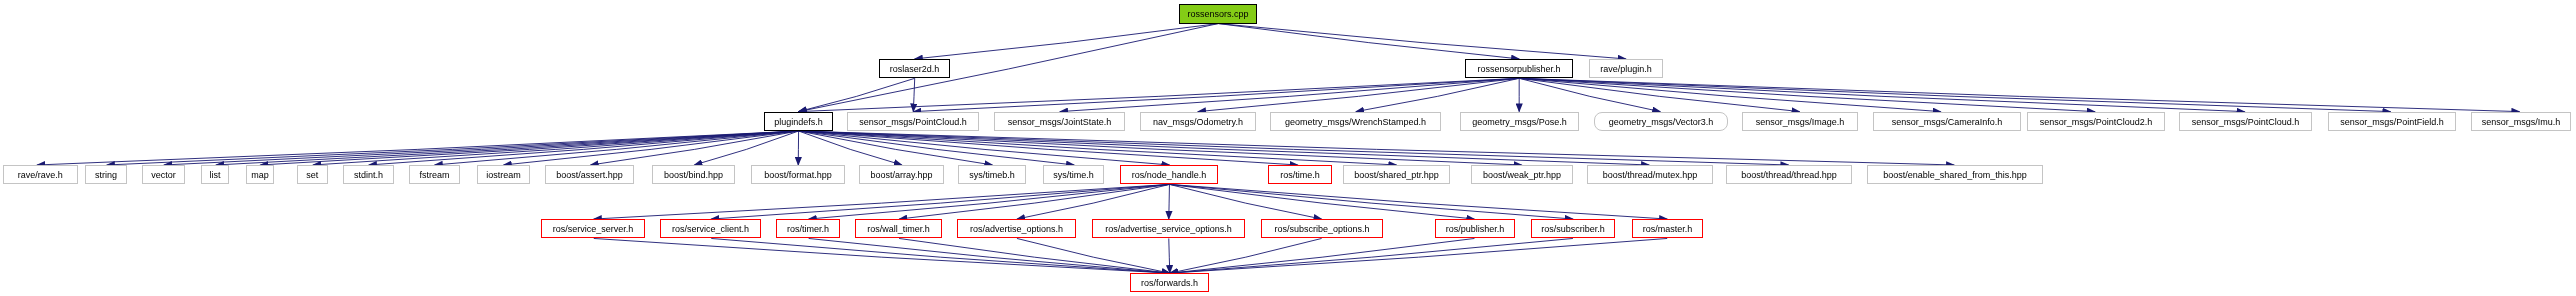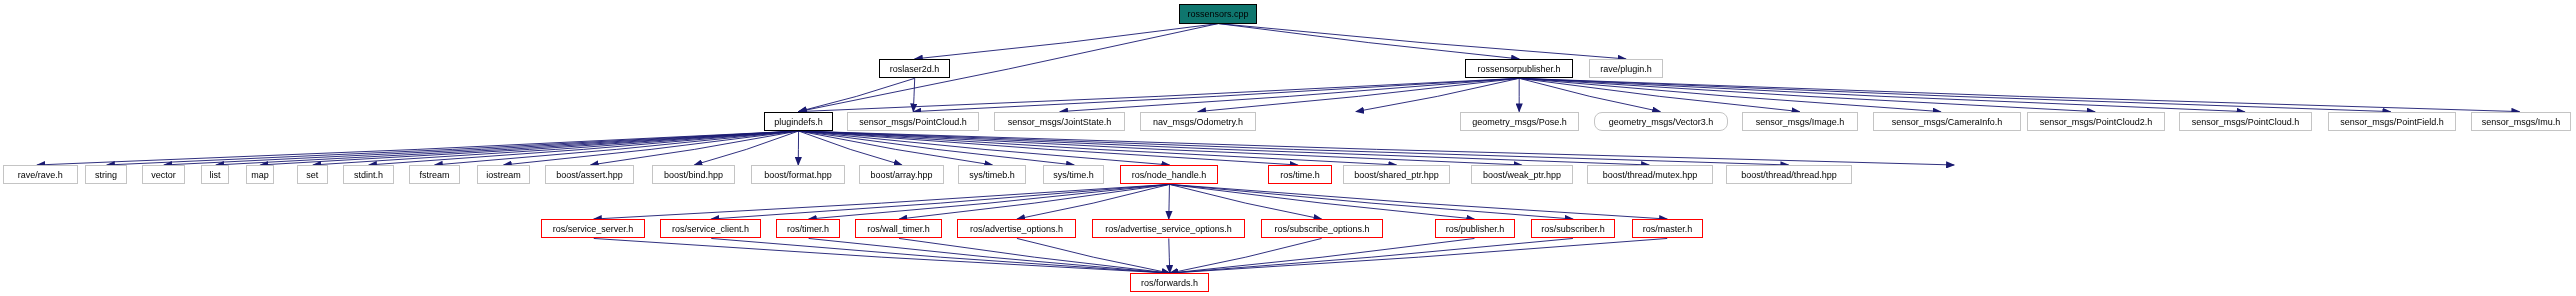--- a/index.html
+++ b/index.html
@@ -19,21 +19,21 @@
     display: flex;
     align-items: center;
     justify-content: center;
     background: #ffffff;
     font-size: 9px;
     color: #000000;
     white-space: nowrap;
     padding: 0 2.8px;
     cursor: pointer;
   }
-  .node.main     { background: #0f766e; border: 1.4px solid #000000; }
+  .node.main     { background: #84cc16; border: 1.4px solid #000000; }
   .node.internal { border: 1.4px solid #000000; }
   .node.plain    { border: 0.7px solid #c4c4c4; }
   .node.red      { border: 1.4px solid #ff0000; }
 </style>
 </head>
 <body>
 
 <div id="graph">
     <svg id="edges" width="2576" height="296" viewBox="0 0 3713 427">
       <defs>
@@ -104,20 +104,21 @@
       <path d="M2403.5,344 Q2044.75,373 1686,394" fill="none" stroke="#191970" stroke-width="1.3" marker-end="url(#arrow)"></path>
     </svg>
     <div class="node main" style="left: 1179px; top: 4.2px; width: 78px;">rossensors.cpp</div>
     <div class="node internal" style="left: 879px; top: 59px; width: 71px;">roslaser2d.h</div>
     <div class="node internal" style="left: 1465px; top: 59px; width: 108px;">rossensorpublisher.h</div>
     <div class="node plain" style="left: 1589px; top: 59px; width: 74px;">rave/plugin.h</div>
     <div class="node internal" style="left: 764px; top: 112px; width: 69px;">plugindefs.h</div>
     <div class="node plain" style="left: 847px; top: 112px; width: 132px;">sensor_msgs/PointCloud.h</div>
     <div class="node plain" style="left: 994px; top: 112px; width: 131px;">sensor_msgs/JointState.h</div>
     <div class="node plain" style="left: 1140px; top: 112px; width: 116px;">nav_msgs/Odometry.h</div>
+    <div class="node plain" style="left: 1270px; top: 112px; width: 171px;">geometry_msgs/WrenchStamped.h</div>
     <div class="node plain" style="left: 1460px; top: 112px; width: 119px;">geometry_msgs/Pose.h</div>
     <div class="node plain" style="left: 1594px; top: 112px; width: 134px; border-radius: 8px;">geometry_msgs/Vector3.h</div>
     <div class="node plain" style="left: 1742px; top: 112px; width: 116px;">sensor_msgs/Image.h</div>
     <div class="node plain" style="left: 1873px; top: 112px; width: 148px;">sensor_msgs/CameraInfo.h</div>
     <div class="node plain" style="left: 2027px; top: 112px; width: 138px;">sensor_msgs/PointCloud2.h</div>
     <div class="node plain" style="left: 2179px; top: 112px; width: 133px;">sensor_msgs/PointCloud.h</div>
     <div class="node plain" style="left: 2328px; top: 112px; width: 128px;">sensor_msgs/PointField.h</div>
     <div class="node plain" style="left: 2471px; top: 112px; width: 100px;">sensor_msgs/Imu.h</div>
     <div class="node plain" style="left: 2.8px; top: 165px; width: 75px;">rave/rave.h</div>
     <div class="node plain" style="left: 85px; top: 165px; width: 42px;">string</div>
@@ -133,20 +134,21 @@
     <div class="node plain" style="left: 751px; top: 165px; width: 94px;">boost/format.hpp</div>
     <div class="node plain" style="left: 859px; top: 165px; width: 85px;">boost/array.hpp</div>
     <div class="node plain" style="left: 958px; top: 165px; width: 68px;">sys/timeb.h</div>
     <div class="node plain" style="left: 1043px; top: 165px; width: 61px;">sys/time.h</div>
     <div class="node red" style="left: 1120px; top: 165px; width: 98px;">ros/node_handle.h</div>
     <div class="node red" style="left: 1268px; top: 165px; width: 64px;">ros/time.h</div>
     <div class="node plain" style="left: 1343px; top: 165px; width: 107px;">boost/shared_ptr.hpp</div>
     <div class="node plain" style="left: 1471px; top: 165px; width: 102px;">boost/weak_ptr.hpp</div>
     <div class="node plain" style="left: 1587px; top: 165px; width: 126px;">boost/thread/mutex.hpp</div>
     <div class="node plain" style="left: 1726px; top: 165px; width: 126px;">boost/thread/thread.hpp</div>
+    <div class="node plain" style="left: 1867px; top: 165px; width: 176px;">boost/enable_shared_from_this.hpp</div>
     <div class="node red" style="left: 541px; top: 219px; width: 104px;">ros/service_server.h</div>
     <div class="node red" style="left: 660px; top: 219px; width: 101px;">ros/service_client.h</div>
     <div class="node red" style="left: 776px; top: 219px; width: 64px;">ros/timer.h</div>
     <div class="node red" style="left: 855px; top: 219px; width: 87px;">ros/wall_timer.h</div>
     <div class="node red" style="left: 957px; top: 219px; width: 119px;">ros/advertise_options.h</div>
     <div class="node red" style="left: 1092px; top: 219px; width: 153px;">ros/advertise_service_options.h</div>
     <div class="node red" style="left: 1261px; top: 219px; width: 122px;">ros/subscribe_options.h</div>
     <div class="node red" style="left: 1435px; top: 219px; width: 80px;">ros/publisher.h</div>
     <div class="node red" style="left: 1531px; top: 219px; width: 84px;">ros/subscriber.h</div>
     <div class="node red" style="left: 1632px; top: 219px; width: 71px;">ros/master.h</div>

